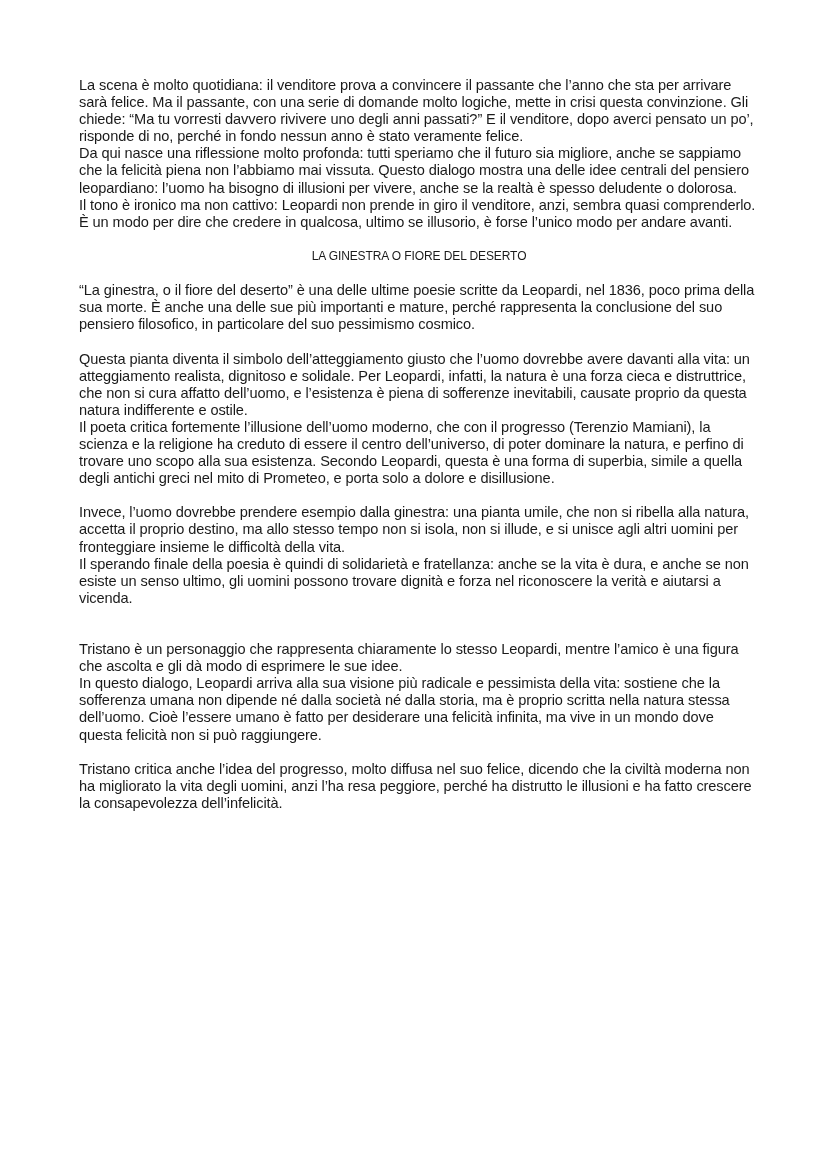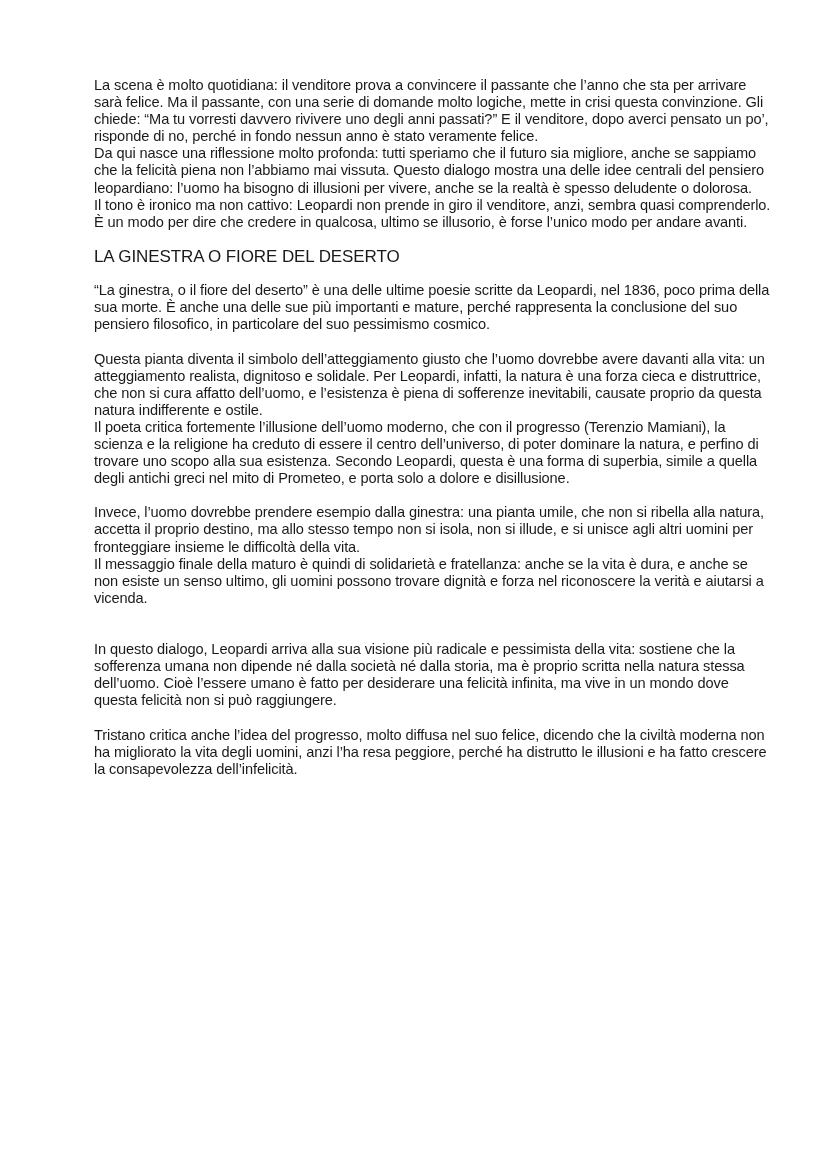--- a/index.html
+++ b/index.html
@@ -1,44 +1,45 @@
 <!DOCTYPE html>
 <html><head>
 <meta charset="utf-8">
 <style>
   html, body { margin: 0; padding: 0; background: #ffffff; }
   body { width: 828px; height: 1171px; position: relative; overflow: hidden; }
   .page {
-    position: absolute; left: 94px; top: 77px; width: 680px;
+    position: absolute; left: 79px; top: 77px; width: 680px;
     font-family: "Liberation Sans", sans-serif;
     font-size: 14.6px; line-height: 17.1px; color: #1a1a1a;
     letter-spacing: -0.1px;
   }
   .page p { margin: 0; }
   .gap { height: 17.1px; }
-  .heading { margin: 0; font-weight: normal; font-size: 17px; line-height: 17.1px; }
+  .heading { margin: 0; font-weight: normal; font-size: 12px; line-height: 17.1px; text-align: center; }
 </style>
 </head>
 <body>
 
 <div class="page">
 
   <p>La scena è molto quotidiana: il venditore prova a convincere il passante che l’anno che sta per arrivare sarà felice. Ma il passante, con una serie di domande molto logiche, mette in crisi questa convinzione. Gli chiede: “Ma tu vorresti davvero rivivere uno degli anni passati?” E il venditore, dopo averci pensato un po’, risponde di no, perché in fondo nessun anno è stato veramente felice.</p>
   <p>Da qui nasce una riflessione molto profonda: tutti speriamo che il futuro sia migliore, anche se sappiamo che la felicità piena non l’abbiamo mai vissuta. Questo dialogo mostra una delle idee centrali del pensiero leopardiano: l’uomo ha bisogno di illusioni per vivere, anche se la realtà è spesso deludente o dolorosa.</p>
   <p>Il tono è ironico ma non cattivo: Leopardi non prende in giro il venditore, anzi, sembra quasi comprenderlo. È un modo per dire che credere in qualcosa, ultimo se illusorio, è forse l’unico modo per andare avanti.</p>
   <div class="gap"></div>
 
   <h2 class="heading">LA GINESTRA O FIORE DEL DESERTO</h2>
   <div class="gap"></div>
   <p>“La ginestra, o il fiore del deserto” è una delle ultime poesie scritte da Leopardi, nel 1836, poco prima della sua morte. È anche una delle sue più importanti e mature, perché rappresenta la conclusione del suo pensiero filosofico, in particolare del suo pessimismo cosmico.</p>
   <div class="gap"></div>
   <p>Questa pianta diventa il simbolo dell’atteggiamento giusto che l’uomo dovrebbe avere davanti alla vita: un atteggiamento realista, dignitoso e solidale. Per Leopardi, infatti, la natura è una forza cieca e distruttrice, che non si cura affatto dell’uomo, e l’esistenza è piena di sofferenze inevitabili, causate proprio da questa natura indifferente e ostile.</p>
   <p>Il poeta critica fortemente l’illusione dell’uomo moderno, che con il progresso (Terenzio Mamiani), la scienza e la religione ha creduto di essere il centro dell’universo, di poter dominare la natura, e perfino di trovare uno scopo alla sua esistenza. Secondo Leopardi, questa è una forma di superbia, simile a quella degli antichi greci nel mito di Prometeo, e porta solo a dolore e disillusione.</p>
   <div class="gap"></div>
   <p>Invece, l’uomo dovrebbe prendere esempio dalla ginestra: una pianta umile, che non si ribella alla natura, accetta il proprio destino, ma allo stesso tempo non si isola, non si illude, e si unisce agli altri uomini per fronteggiare insieme le difficoltà della vita.</p>
-  <p>Il messaggio finale della maturo è quindi di solidarietà e fratellanza: anche se la vita è dura, e anche se non esiste un senso ultimo, gli uomini possono trovare dignità e forza nel riconoscere la verità e aiutarsi a vicenda.</p>
+  <p>Il sperando finale della poesia è quindi di solidarietà e fratellanza: anche se la vita è dura, e anche se non esiste un senso ultimo, gli uomini possono trovare dignità e forza nel riconoscere la verità e aiutarsi a vicenda.</p>
   <div class="gap"></div>
 
   <div class="gap"></div>
+  <p>Tristano è un personaggio che rappresenta chiaramente lo stesso Leopardi, mentre l’amico è una figura che ascolta e gli dà modo di esprimere le sue idee.</p>
   <p>In questo dialogo, Leopardi arriva alla sua visione più radicale e pessimista della vita: sostiene che la sofferenza umana non dipende né dalla società né dalla storia, ma è proprio scritta nella natura stessa dell’uomo. Cioè l’essere umano è fatto per desiderare una felicità infinita, ma vive in un mondo dove questa felicità non si può raggiungere.</p>
   <div class="gap"></div>
   <p>Tristano critica anche l’idea del progresso, molto diffusa nel suo felice, dicendo che la civiltà moderna non ha migliorato la vita degli uomini, anzi l’ha resa peggiore, perché ha distrutto le illusioni e ha fatto crescere la consapevolezza dell’infelicità.</p>
 </div>
 
 </body></html>

